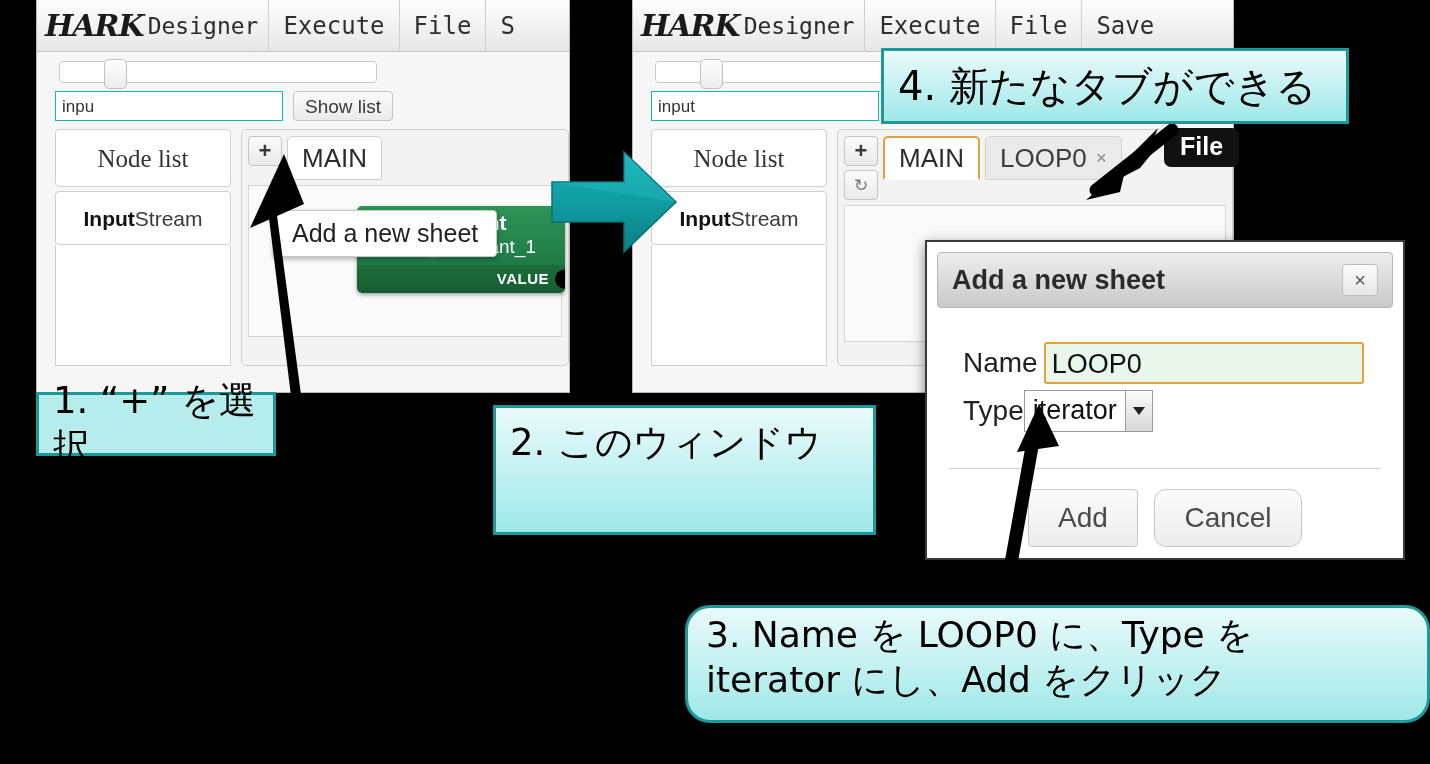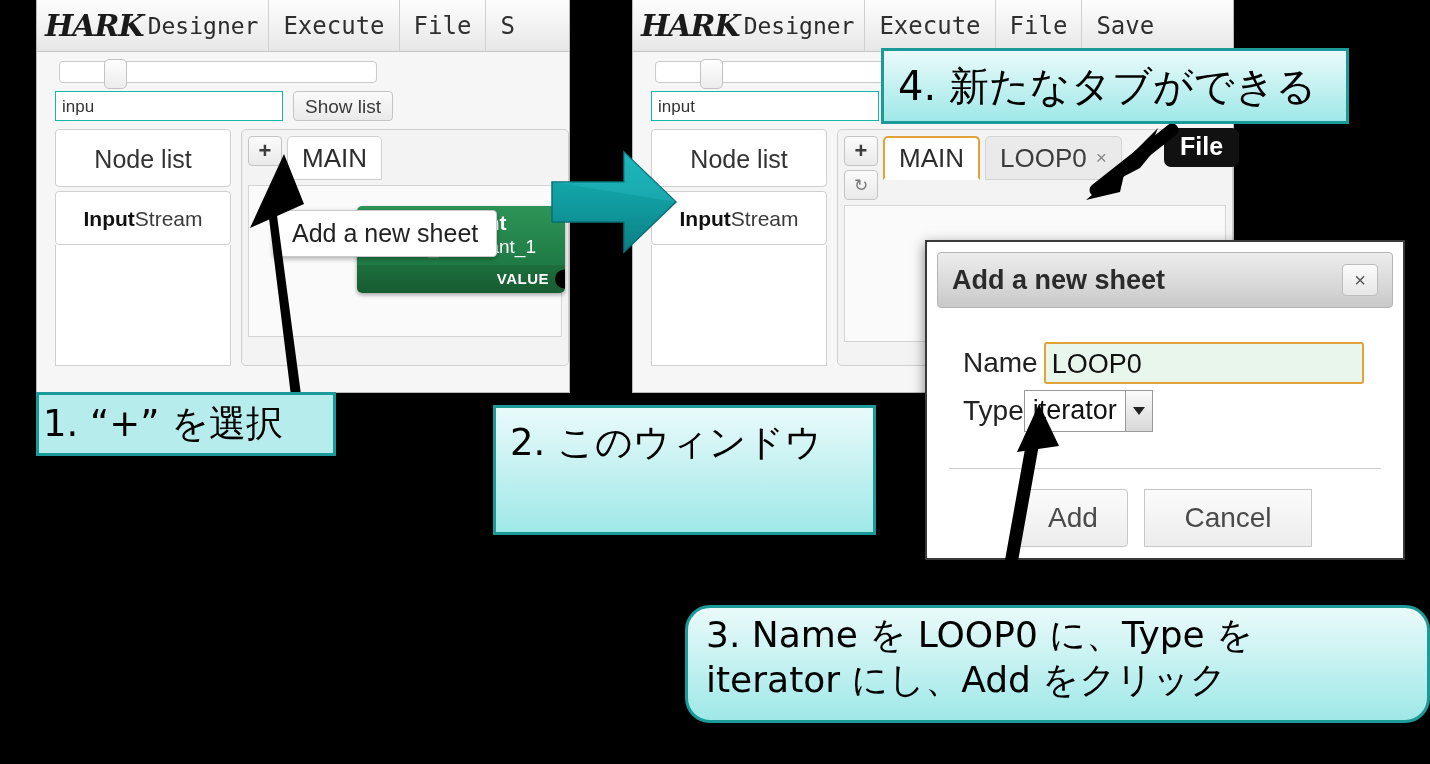--- a/index.html
+++ b/index.html
@@ -67,21 +67,21 @@
     border:1px solid #c4c4c4;border-radius:4px;
     font-size:19px;color:#3a3a3a;line-height:24px;white-space:nowrap;
   }
 
   .body-row{display:flex;padding:8px 0 0 18px;}
   .nodelist-col{width:176px;}
   .panel-card{
     background:#fff;border:1px solid #cfcfcf;border-radius:4px;
     box-sizing:border-box;text-align:center;
   }
-  .nodelist-head{height:58px;line-height:58px;font-size:25px;color:#333;}
+  .nodelist-head{height:58px;line-height:58px;font-size:25px;color:#333;font-family:Liberation Serif, serif;}
   .nodeitem{height:54px;line-height:54px;font-size:21px;margin-top:4px;}
   .nodeitem b{font-weight:700;color:#111;}
   .nodeitem span{color:#3a3a3a;}
   .nodelist-rest{background:#fff;border:1px solid #cfcfcf;border-top:none;height:120px;}
 
   
   .tabarea{
     flex:1;margin-left:10px;
     background:#f3f3f3;border:1px solid #cfcfcf;border-radius:5px;
     box-sizing:border-box;padding:6px;position:relative;
@@ -297,42 +297,42 @@
               <polygon points="0,0 12,0 6,8" fill="#222"></polygon>
             </svg>
         </span>
       </span>
     </div>
 
     <div style="border-top:1px solid #d2d2d2;margin:36px 12px 0 12px;"></div>
 
     <div style="display:flex;justify-content:center;gap:16px;margin-top:20px;">
       <span style="width:110px;height:58px;box-sizing:border-box;display:flex;align-items:center;justify-content:center;background:linear-gradient(to bottom,#fbfbfb,#ececec);border:1px solid #c7c7c7;border-radius:4px;font-size:28px;color:#4a4a4a;">Add</span>
-      <span style="width:168px;height:58px;box-sizing:border-box;display:flex;align-items:center;justify-content:center;background:linear-gradient(to bottom,#fbfbfb,#ececec);border:1px solid #c7c7c7;border-radius:0;font-size:28px;color:#4a4a4a;">Cancel</span>
+      <span style="width:148px;height:58px;box-sizing:border-box;display:flex;align-items:center;justify-content:center;background:linear-gradient(to bottom,#fbfbfb,#ececec);border:1px solid #c7c7c7;border-radius:12px;font-size:28px;color:#4a4a4a;">Cancel</span>
     </div>
   </div>
 
   <svg class="arrow-svg" style="left:50px;top:150px;width:280px;height:270px;" viewBox="0 0 280 270">
     <polygon points="234,8 206,72 226,58 252,252 242,254 218,60 239,46" fill="#000"></polygon>
     <polygon points="234,4 200,78 254,54" fill="#000"></polygon>
   </svg>
 
   <svg class="arrow-svg" style="left:1080px;top:120px;width:140px;height:90px;" viewBox="0 0 140 90">
     <polygon points="18,68 78,8 70,28 86,22" fill="#000"></polygon>
     <polygon points="14,72 86,16 60,48" fill="#000"></polygon>
     <path d="M16,70 L92,10" stroke="#000" stroke-width="13" stroke-linecap="round"></path>
     <polygon points="6,80 46,46 40,72" fill="#000"></polygon>
   </svg>
 
   <svg class="arrow-svg" style="left:955px;top:390px;width:160px;height:230px;" viewBox="0 0 160 230">
     <path d="M48,218 L80,40" stroke="#000" stroke-width="13" stroke-linecap="round"></path>
     <polygon points="84,14 62,62 104,56" fill="#000"></polygon>
   </svg>
 
-  <div class="callout c-flat" style="left:36px;top:392px;width:300px;height:64px;display:flex;align-items:center;padding:0 4px;font-size:37px;">1. “+” を選択</div>
+  <div class="callout c-flat" style="left:36px;top:392px;width:240px;height:64px;display:flex;align-items:center;padding:0 14px;font-size:37px;">1. “+” を選択</div>
 
   <div class="callout c-grad" style="left:493px;top:405px;width:383px;height:130px;padding:12px 14px;font-size:37px;">
     <div>2. このウィンドウ</div>
   </div>
 
   <div class="callout c-grad" style="left:685px;top:605px;width:745px;height:118px;padding:4px 18px;font-size:36px;border-radius:25px;">
     <div>3. Name を LOOP0 に、Type を</div>
     <div>iterator にし、Add をクリック</div>
   </div>
 

